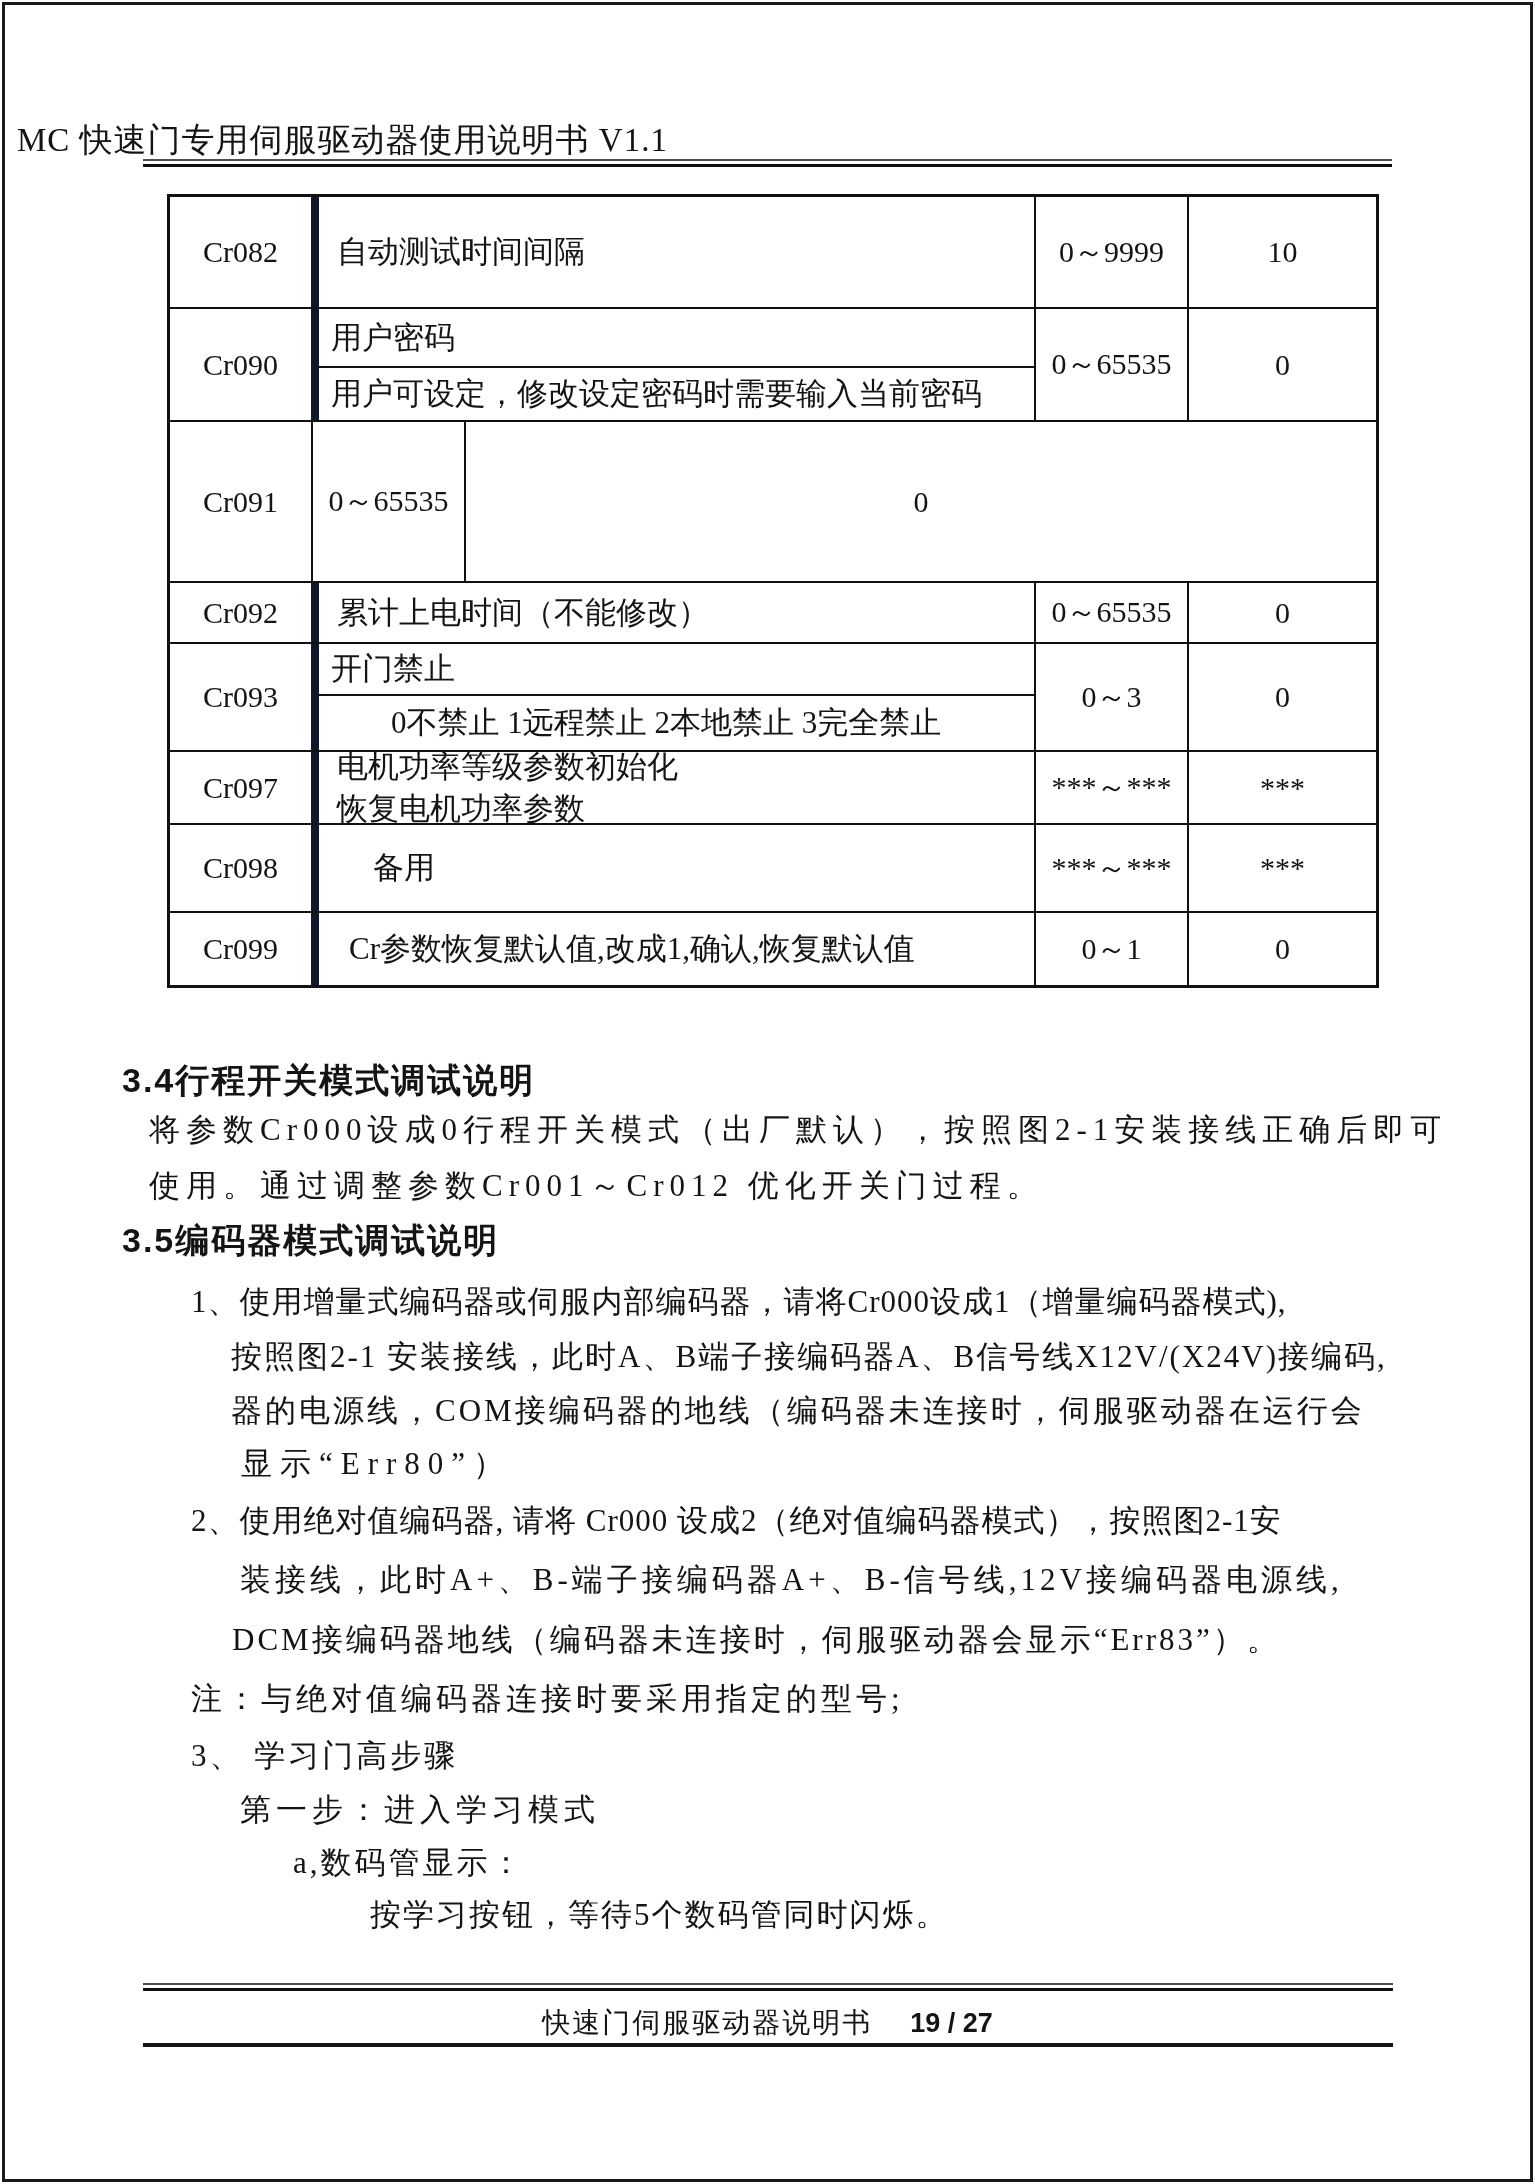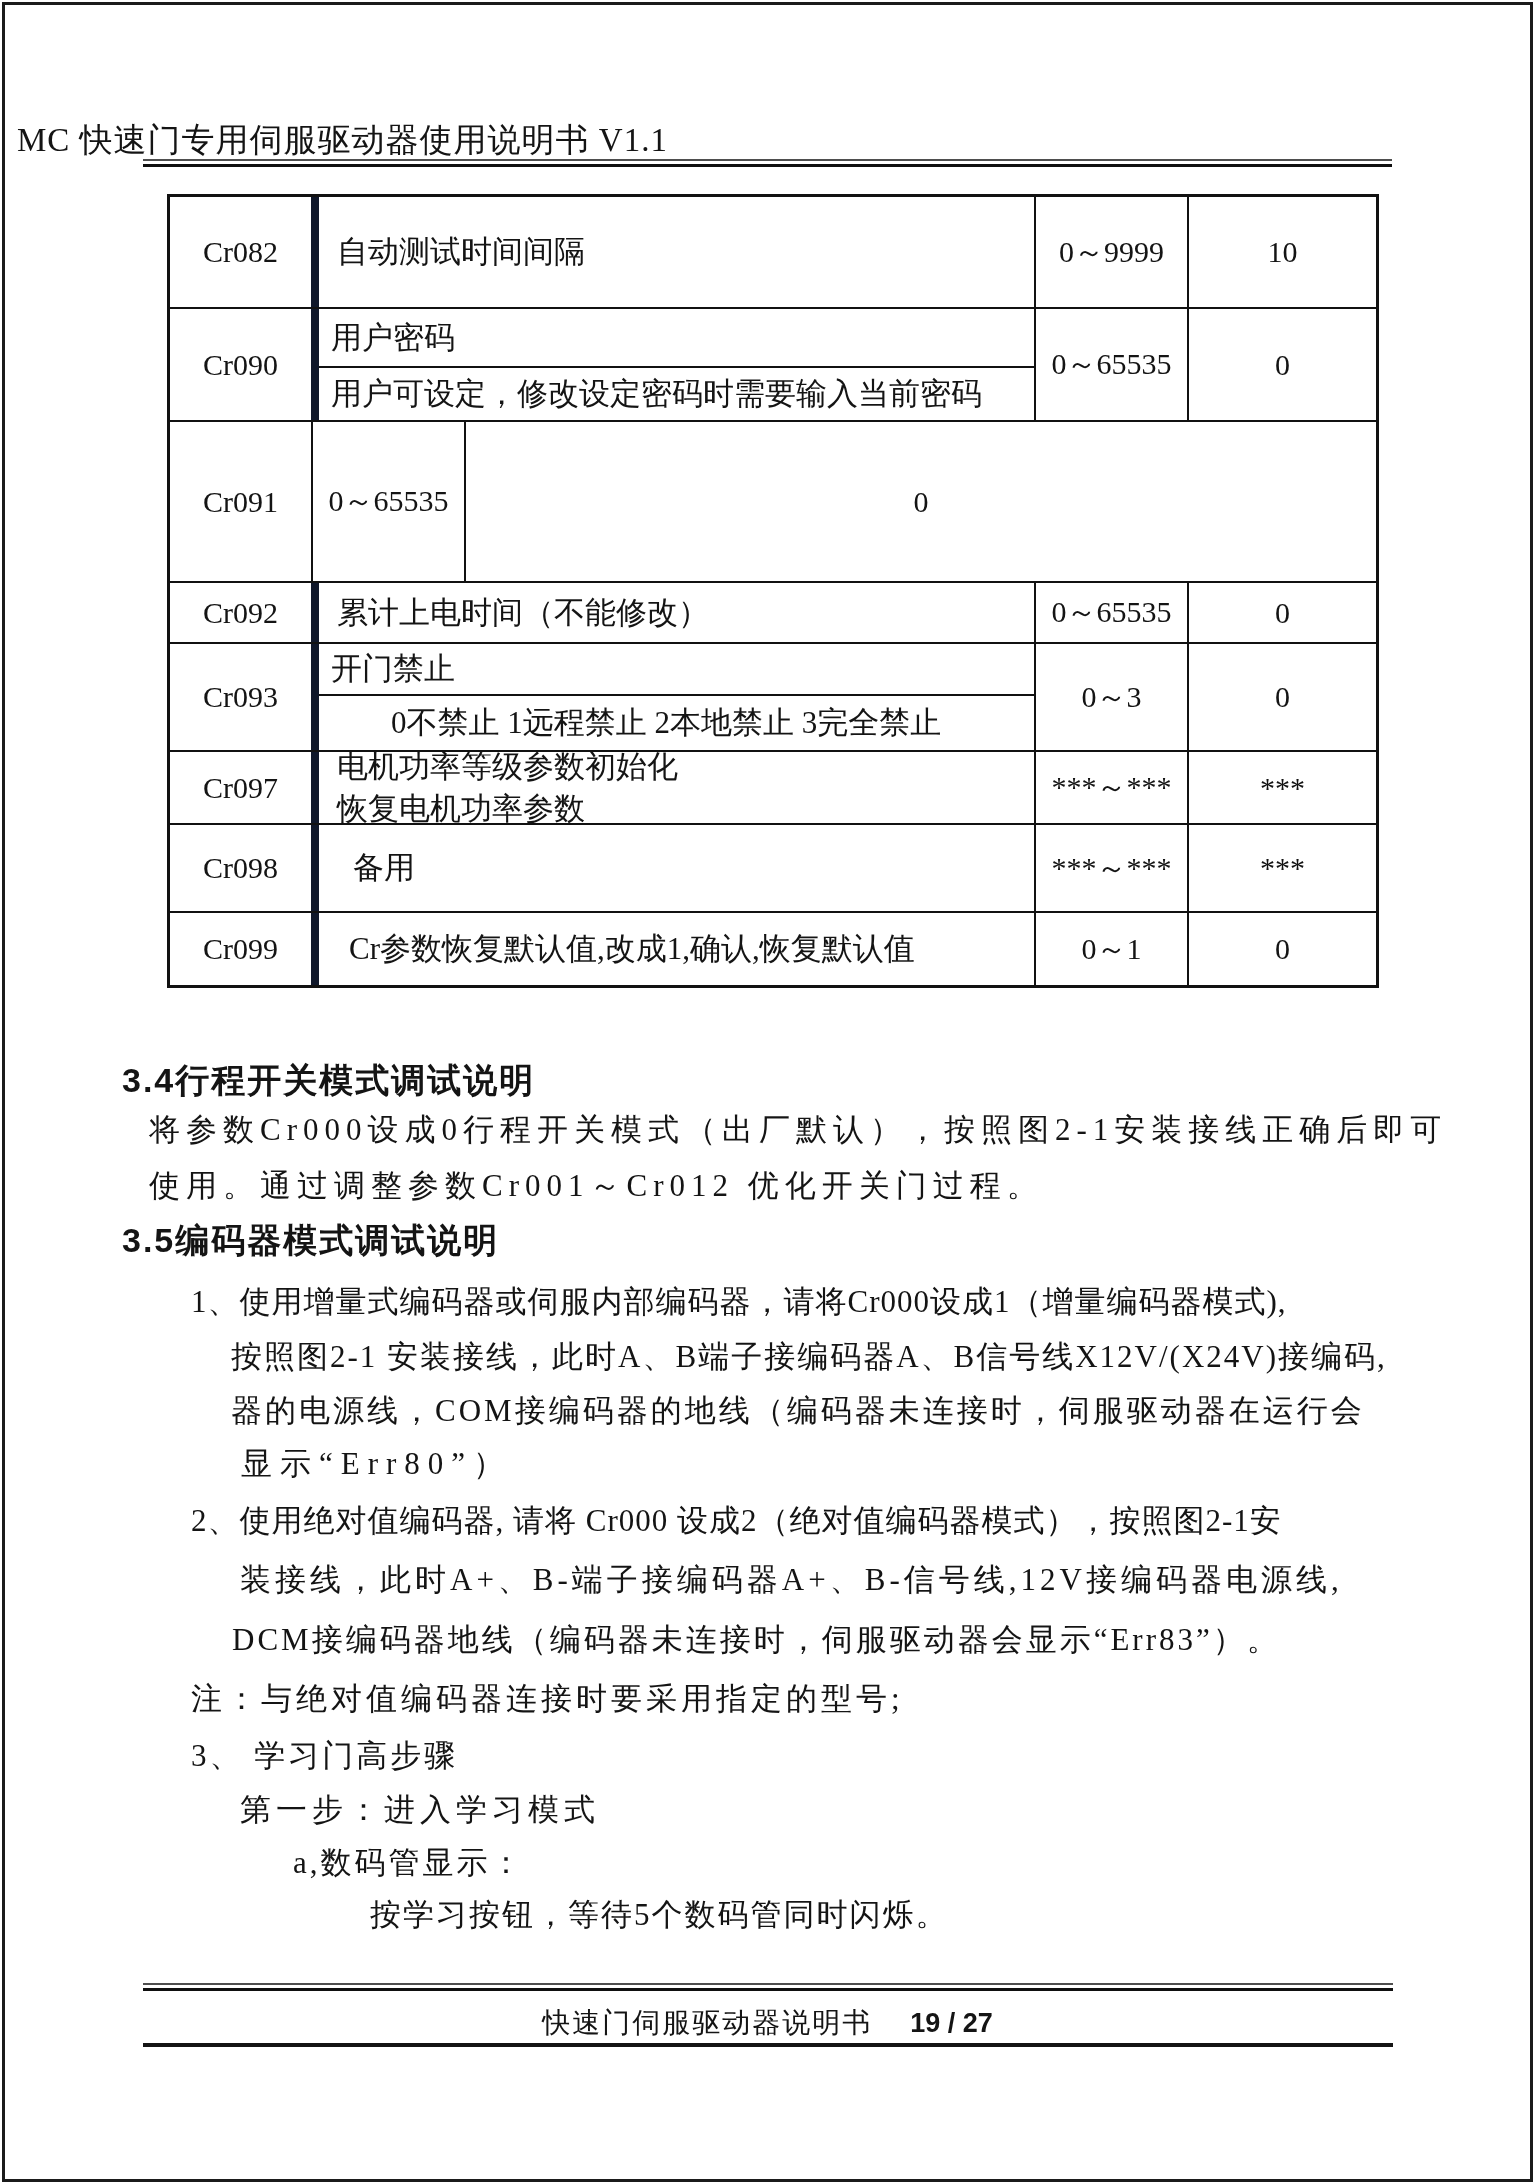--- a/index.html
+++ b/index.html
@@ -45,21 +45,21 @@
     display:flex; align-items:center; justify-content:center; font-size:30px;
   }
   .sub { display:flex; align-items:center; padding-left:12px; box-sizing:border-box; }
   .sub-top { border-bottom:2px solid #111; }
   .r1 { height:110px; } .r2 { height:113px; } .r3 { height:161px; } .r4 { height:61px; }
   .r5 { height:108px; } .r6 { height:73px; } .r7 { height:88px; } .r8 { height:74px; }
   .r2 .sub-top { height:59px; } .r2 .sub-bot { flex:1; }
   .r3 .sub-top { height:53px; } .r3 .sub-bot { flex:1; flex-direction:column; align-items:flex-start; justify-content:center; line-height:52px; }
   .r5 .sub-top { height:52px; } .r5 .sub-bot { flex:1; padding-left:72px; }
   .r6 .c-desc { line-height:42px; }
-  .pad34 { padding-left:34px; } .pad30 { padding-left:30px; }
+  .pad34 { padding-left:54px; } .pad30 { padding-left:30px; }
 
   
   .line { position:absolute; white-space:nowrap; font-size:31px; line-height:40px; }
   .hline { position:absolute; white-space:nowrap; font-size:34px; line-height:42px; font-weight:700;
            font-family:"Liberation Sans","DejaVu Sans",sans-serif; letter-spacing:2px; }
   .ls1{letter-spacing:1px;} .ls2{letter-spacing:2px;} .ls3{letter-spacing:3px;}
   .ls4{letter-spacing:4px;} .ls5{letter-spacing:5px;} .ls6{letter-spacing:6px;} .ls8{letter-spacing:8px;}
 
   
   .footer-text {

